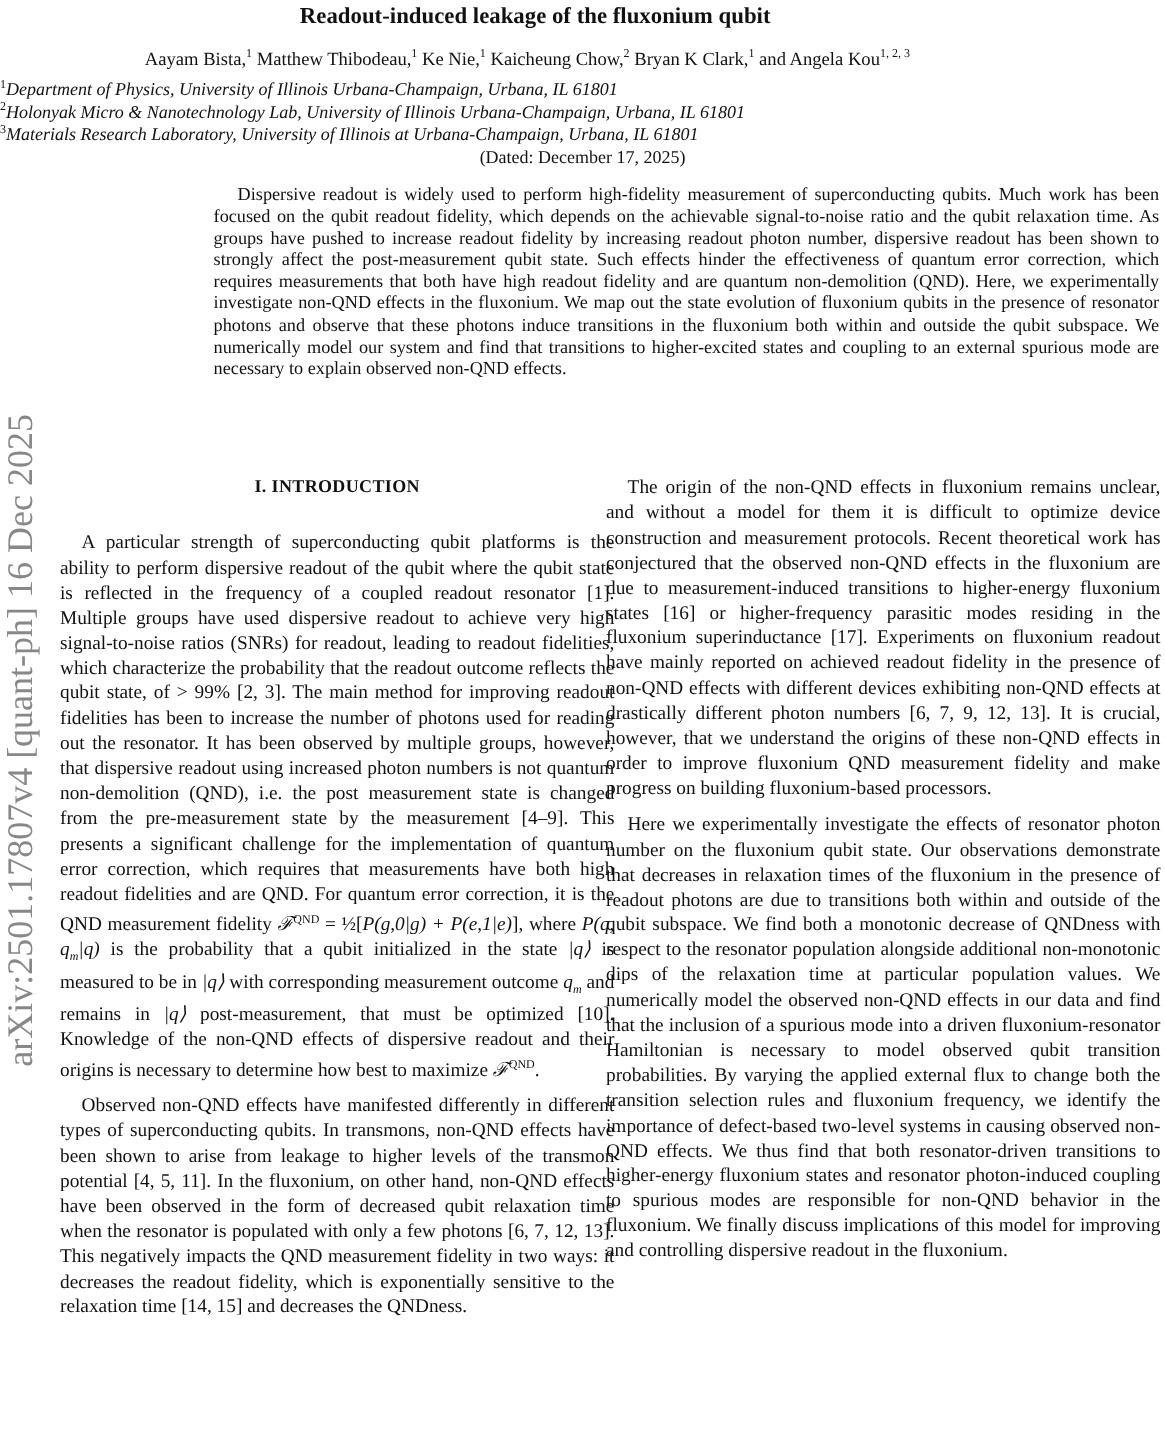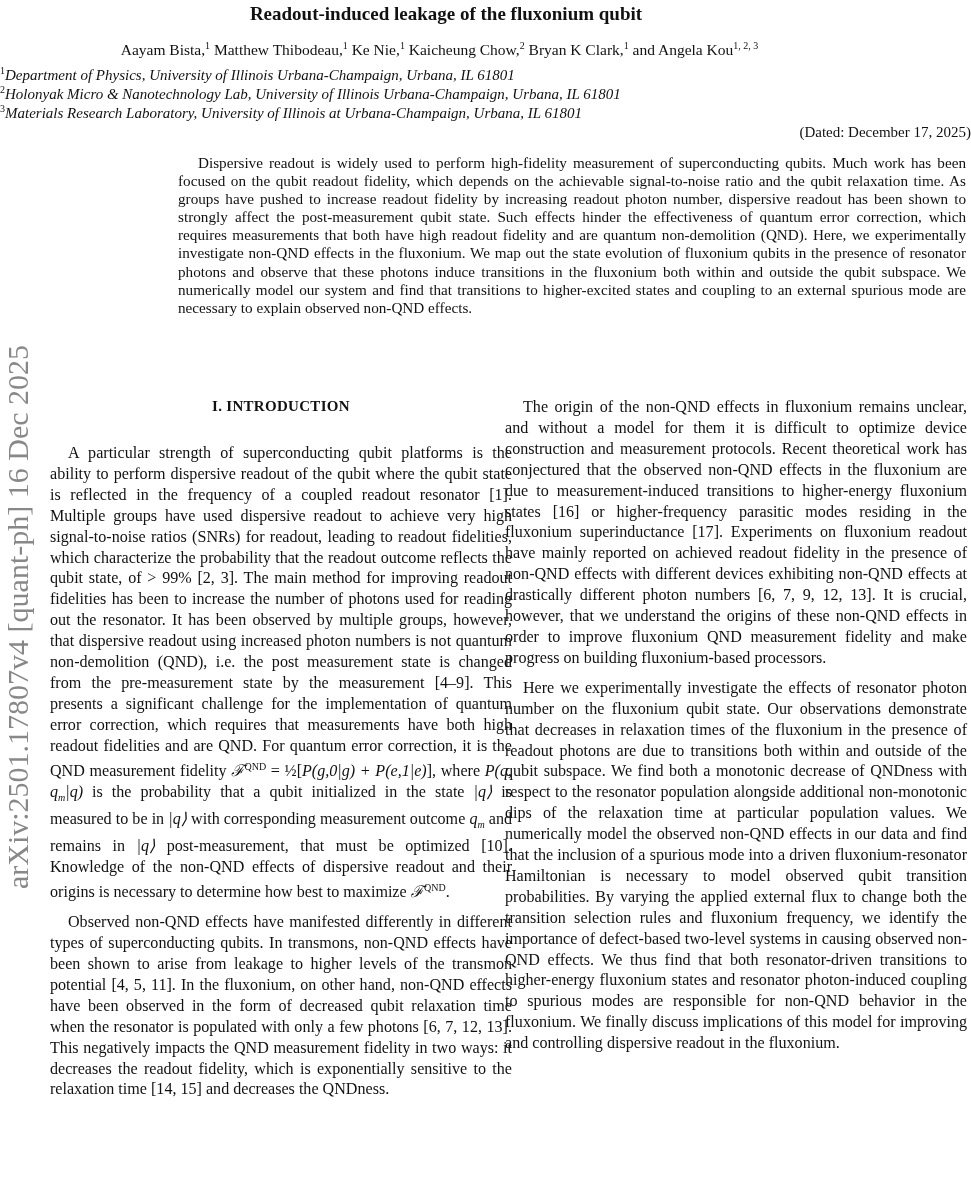--- a/index.html
+++ b/index.html
@@ -15,21 +15,21 @@
     position:absolute; left:0; top:40px; width:879px; text-align:center;
     font-family:"Liberation Serif", serif; font-size:15.5px;
   }
   .authors sup { font-size:10px; }
   .affil {
     position:absolute; left:0; width:971px; 
     font-family:"Liberation Serif", serif; font-style:italic; font-size:15px;
   }
   .affil sup { font-style:normal; font-size:10px; }
   .dated {
-    position:absolute; left:0; top:124px; width:971px; text-align:right;
+    position:absolute; left:0; top:124px; width:971px; text-align:center;
     font-family:"Liberation Serif", serif; font-size:15px;
   }
   .abstract {
     position:absolute; left:160px; top:154px; width:788px;
     font-family:"Liberation Serif", serif; font-size:15.2px; line-height:18.1px;
     text-align:justify; text-indent:20px;margin-left:18px;
   }
   .stamp {
     position:absolute; left:-312px; top:597px; width:660px; height:40px;
     transform:rotate(-90deg); transform-origin:center;

